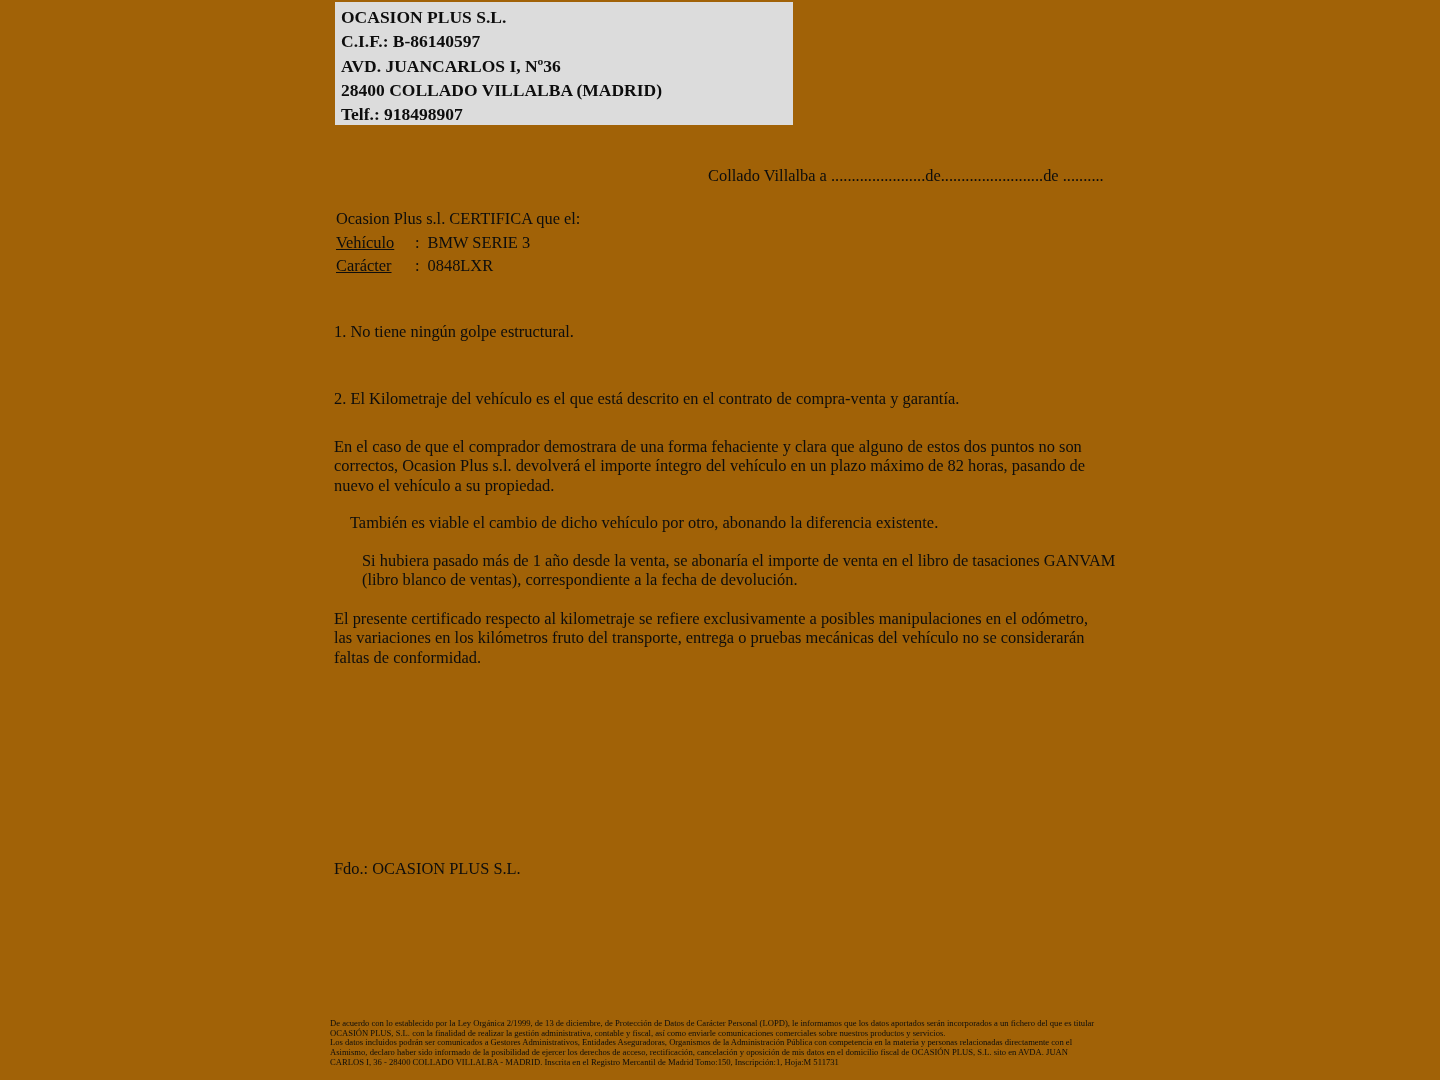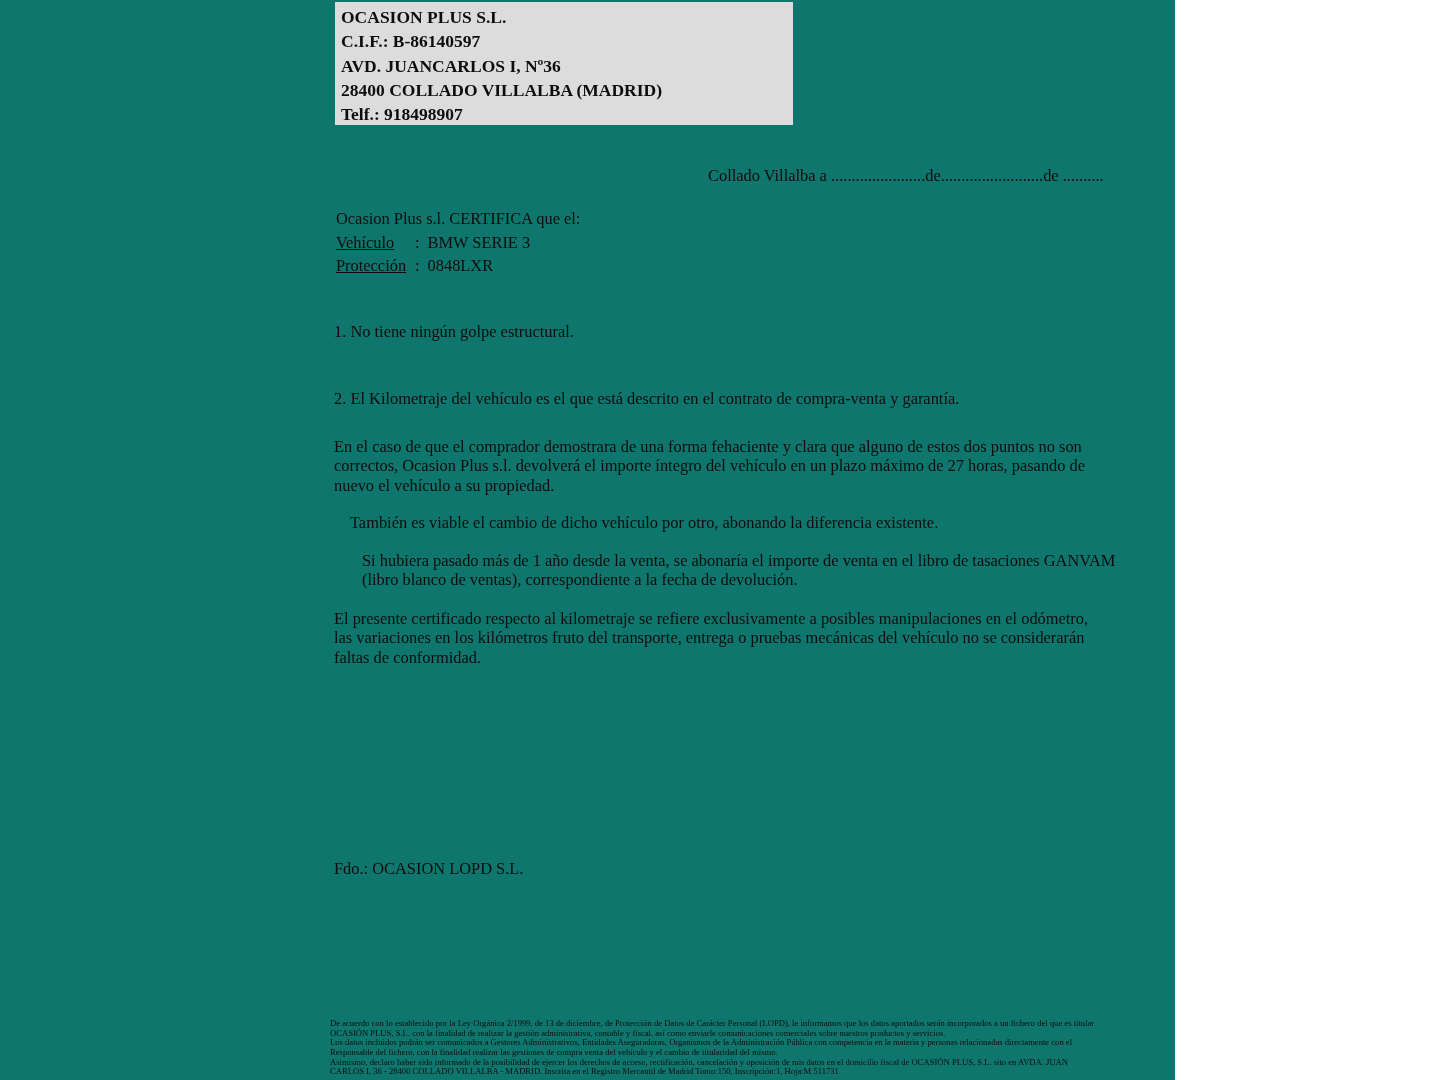--- a/index.html
+++ b/index.html
@@ -1,19 +1,19 @@
 <!DOCTYPE html>
 <html><head>
 <meta charset="utf-8">
 <style>
   html,body{margin:0;padding:0;background:#fff;}
   .page{
     position:relative;
-    width:1175px;height:1080px;
-    background:#0f766e;
+    width:1440px;height:1080px;
+    background:#a16207;
     font-family:"Liberation Serif","DejaVu Serif",serif;
     color:#0d0d0d;
     overflow:hidden;
   }
   .abs{position:absolute;}
   .company-block{
     left:335px;top:2px;width:458px;height:123px;
     box-sizing:border-box;
     padding:3px 0 0 6px;
     font-weight:bold;
@@ -76,36 +76,35 @@
   </div>
 
   <div class="abs date-line">Collado Villalba a .......................de.........................de ..........</div>
 
   <div class="abs certify">
     <div>Ocasion Plus s.l. CERTIFICA que el:</div>
     <div class="field">
       <span class="flabel"><span class="u">Vehículo</span></span><span class="sep">:</span><span>BMW SERIE 3</span>
     </div>
     <div class="field">
-      <span class="flabel"><span class="u">Protección</span></span><span class="sep">:</span><span>0848LXR</span>
+      <span class="flabel"><span class="u">Carácter</span></span><span class="sep">:</span><span>0848LXR</span>
     </div>
   </div>
 
   <div class="abs item item1">1. No tiene ningún golpe estructural.</div>
   <div class="abs item item2">2. El Kilometraje del vehículo es el que está descrito en el contrato de compra-venta y garantía.</div>
 
-  <div class="abs para para1">En el caso de que el comprador demostrara de una forma fehaciente y clara que alguno de estos dos puntos no son correctos, Ocasion Plus s.l. devolverá el importe íntegro del vehículo en un plazo máximo de 27 horas, pasando de nuevo el vehículo a su propiedad.</div>
+  <div class="abs para para1">En el caso de que el comprador demostrara de una forma fehaciente y clara que alguno de estos dos puntos no son correctos, Ocasion Plus s.l. devolverá el importe íntegro del vehículo en un plazo máximo de 82 horas, pasando de nuevo el vehículo a su propiedad.</div>
   <div class="abs para para2">También es viable el cambio de dicho vehículo por otro, abonando la diferencia existente.</div>
   <div class="abs para para3">Si hubiera pasado más de 1 año desde la venta, se abonaría el importe de venta en el libro de tasaciones GANVAM (libro blanco de ventas), correspondiente a la fecha de devolución.</div>
   <div class="abs para para4">El presente certificado respecto al kilometraje se refiere exclusivamente a posibles manipulaciones en el odómetro, las variaciones en los kilómetros fruto del transporte, entrega o pruebas mecánicas del vehículo no se considerarán faltas de conformidad.</div>
 
-  <div class="abs signature">Fdo.: OCASION LOPD S.L.</div>
+  <div class="abs signature">Fdo.: OCASION PLUS S.L.</div>
 
   <div class="abs fine-print">
     <div>De acuerdo con lo establecido por la Ley Orgánica 2/1999, de 13 de diciembre, de Protección de Datos de Carácter Personal (LOPD), le informamos que los datos aportados serán incorporados a un fichero del que es titular</div>
     <div>OCASIÓN PLUS, S.L. con la finalidad de realizar la gestión administrativa, contable y fiscal, así como enviarle comunicaciones comerciales sobre nuestros productos y servicios.</div>
     <div>Los datos incluidos podrán ser comunicados a Gestores Administrativos, Entidades Aseguradoras, Organismos de la Administración Pública con competencia en la materia y personas relacionadas directamente con el</div>
-    <div>Responsable del fichero, con la finalidad realizar las gestiones de compra venta del vehículo y el cambio de titularidad del mismo.</div>
     <div>Asimismo, declaro haber sido informado de la posibilidad de ejercer los derechos de acceso, rectificación, cancelación y oposición de mis datos en el domicilio fiscal de OCASIÓN PLUS, S.L. sito en AVDA. JUAN</div>
     <div>CARLOS I, 36 - 28400 COLLADO VILLALBA - MADRID. Inscrita en el Registro Mercantil de Madrid Tomo:150, Inscripción:1, Hoja:M 511731</div>
   </div>
 
 </div>
 
 </body></html>

